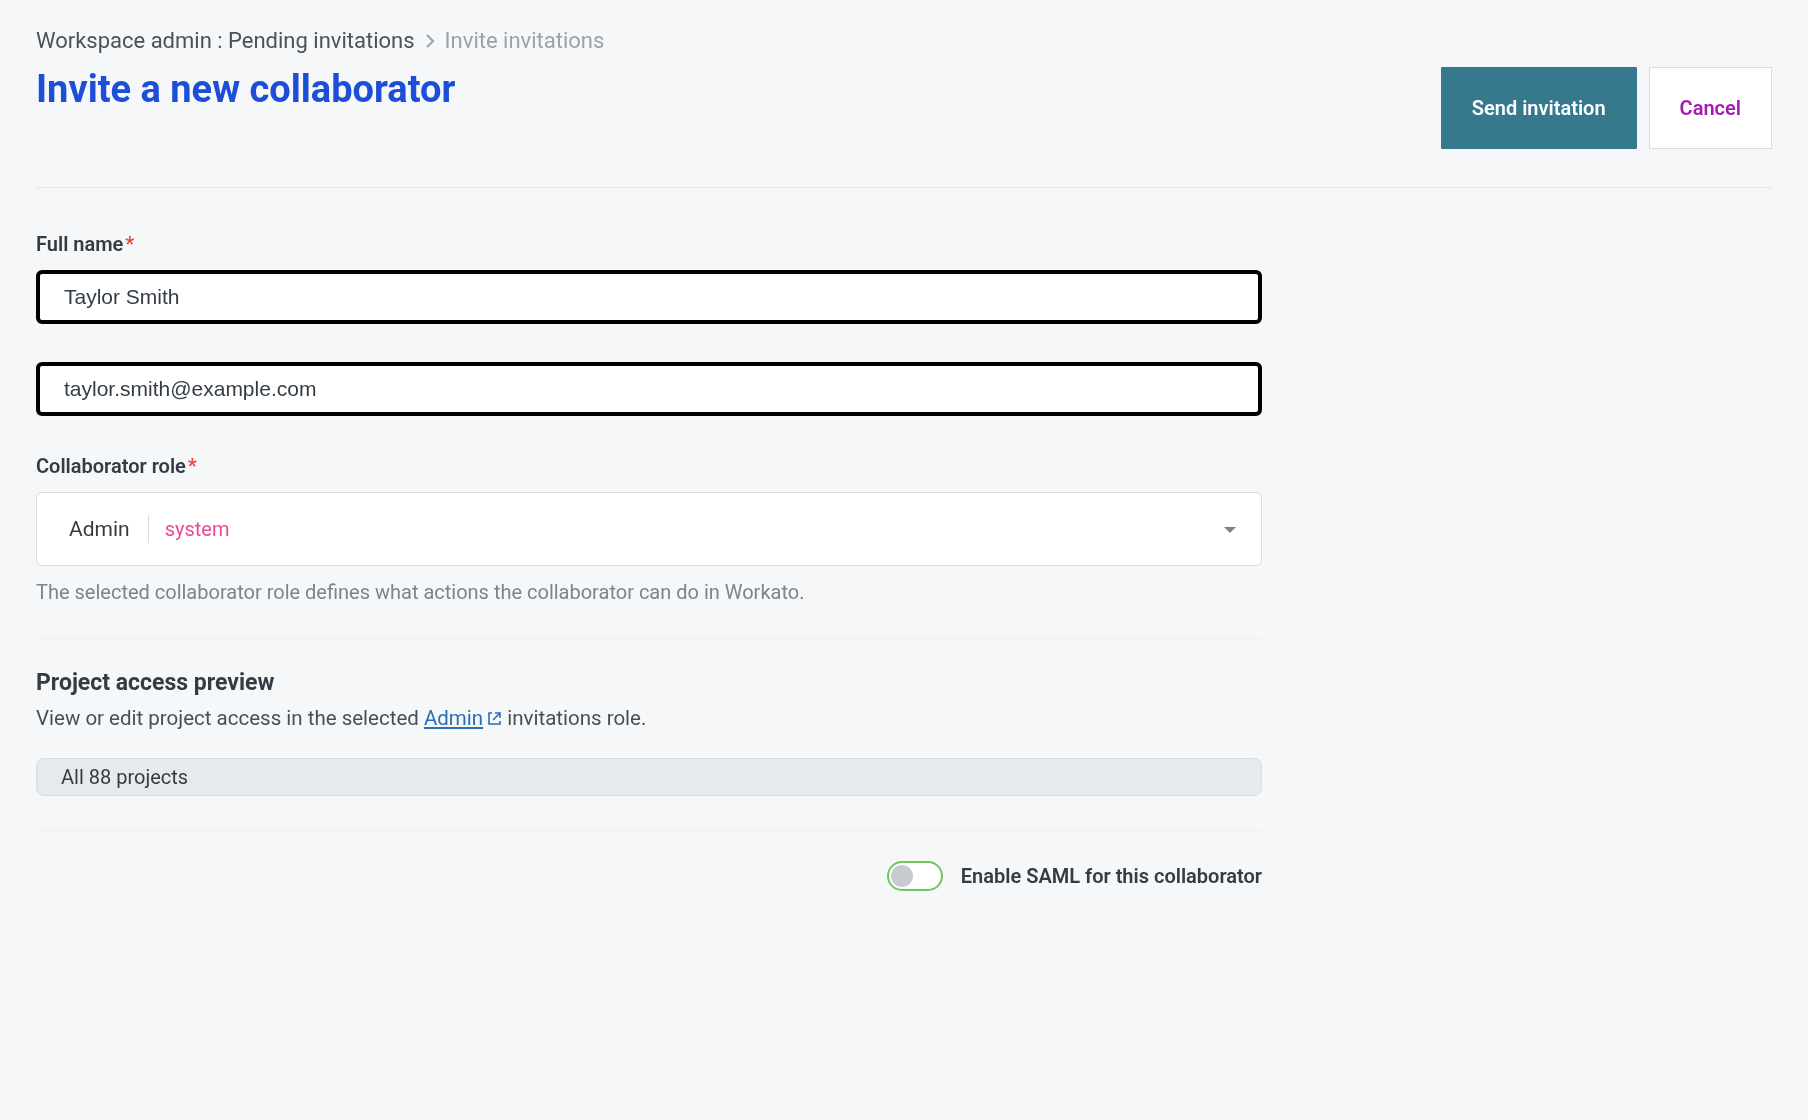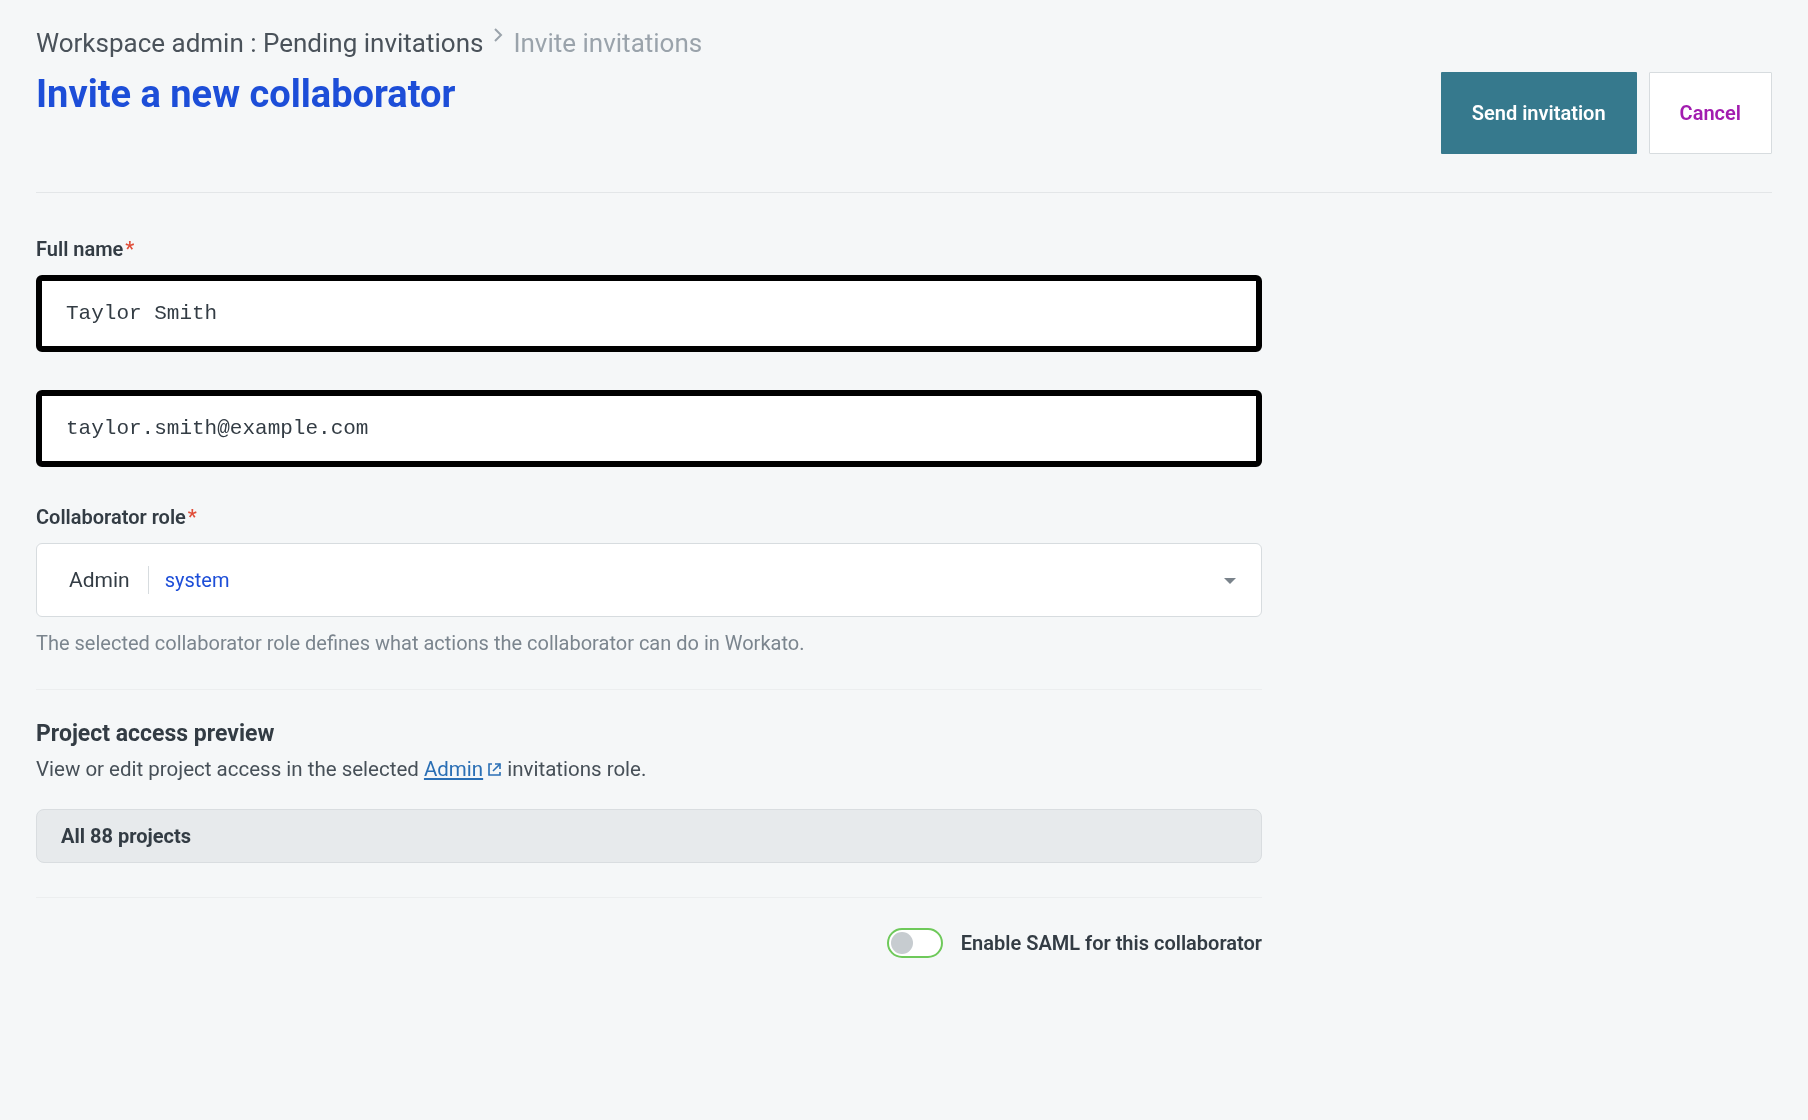--- a/index.html
+++ b/index.html
@@ -4,23 +4,24 @@
 <style>
   * { box-sizing: border-box; margin: 0; padding: 0; }
   body {
     font-family: -apple-system, BlinkMacSystemFont, "Segoe UI", Roboto, Helvetica, Arial, sans-serif;
     background: #f5f7f8;
     color: #333;
     width: 1808px;
     padding: 28px 36px 40px 36px;
   }
   .breadcrumb {
-    font-size: 26px;
+    font-size: 22px;
     color: #5c6670;
     display: flex;
+    align-items: center;
     gap: 10px;
     margin-bottom: 14px;
   }
   .breadcrumb .bc-link { color: #4a525a; }
   .breadcrumb .bc-current { color: #9aa3ab; }
   .breadcrumb .chevron { color: #9aa3ab; display:inline-flex; }
   .header-row {
     display: flex;
     align-items: flex-start;
     justify-content: space-between;
@@ -66,28 +67,28 @@
   .field-label {
     font-size: 20px;
     font-weight: 600;
     color: #333c44;
     margin-bottom: 14px;
     display: block;
   }
   .req { color: #e04e3a; font-weight: 600; margin-left: 2px;}
   .text-input {
     width: 100%;
-    height: 77px;
-    border: 6px solid #000000;
+    height: 54px;
+    border: 4px solid #000000;
     border-radius: 6px;
     background: #fff;
     font-size: 21px;
     color: #333c44;
     padding: 0 24px;
-    font-family: Liberation Mono, monospace;
+    font-family: Liberation Sans, sans-serif;
   }
   .select-box {
     width: 100%;
     height: 74px;
     border: 1px solid #d7dcdf;
     border-radius: 6px;
     background: #fff;
     display: flex;
     align-items: center;
     padding: 0 24px 0 32px;
@@ -99,21 +100,21 @@
     color: #333c44;
   }
   .select-divider {
     width: 1px;
     height: 28px;
     background: #d7dcdf;
     margin: 0 16px 0 18px;
   }
   .select-tag {
     font-size: 20px;
-    color: #1d4ed8;
+    color: #ec4899;
   }
   .select-caret {
     margin-left: auto;
     color: #7a838b;
   }
   .helper-text {
     font-size: 20px;
     color: #7b858e;
     margin-top: 14px;
   }
@@ -132,23 +133,23 @@
     color: #2a6fb5;
     text-decoration: underline;
     cursor: pointer;
   }
   .ext-icon { display:inline-flex; vertical-align: -1px; margin-left:4px; color:#2a6fb5;}
   .projects-box {
     width: 100%;
     background: #e7eaec;
     border: 1px solid #d9dde0;
     border-radius: 8px;
-    padding: 14px 24px;
-    font-size: 20px;
-    font-weight: 700;
+    padding: 6px 24px;
+    font-size: 20px;
+    font-weight: 400;
     color: #333c44;
   }
   .toggle-row {
     display: flex;
     align-items: center;
     gap: 18px;
     margin-top: 6px;
     justify-content: flex-end;
   }
   .toggle {

